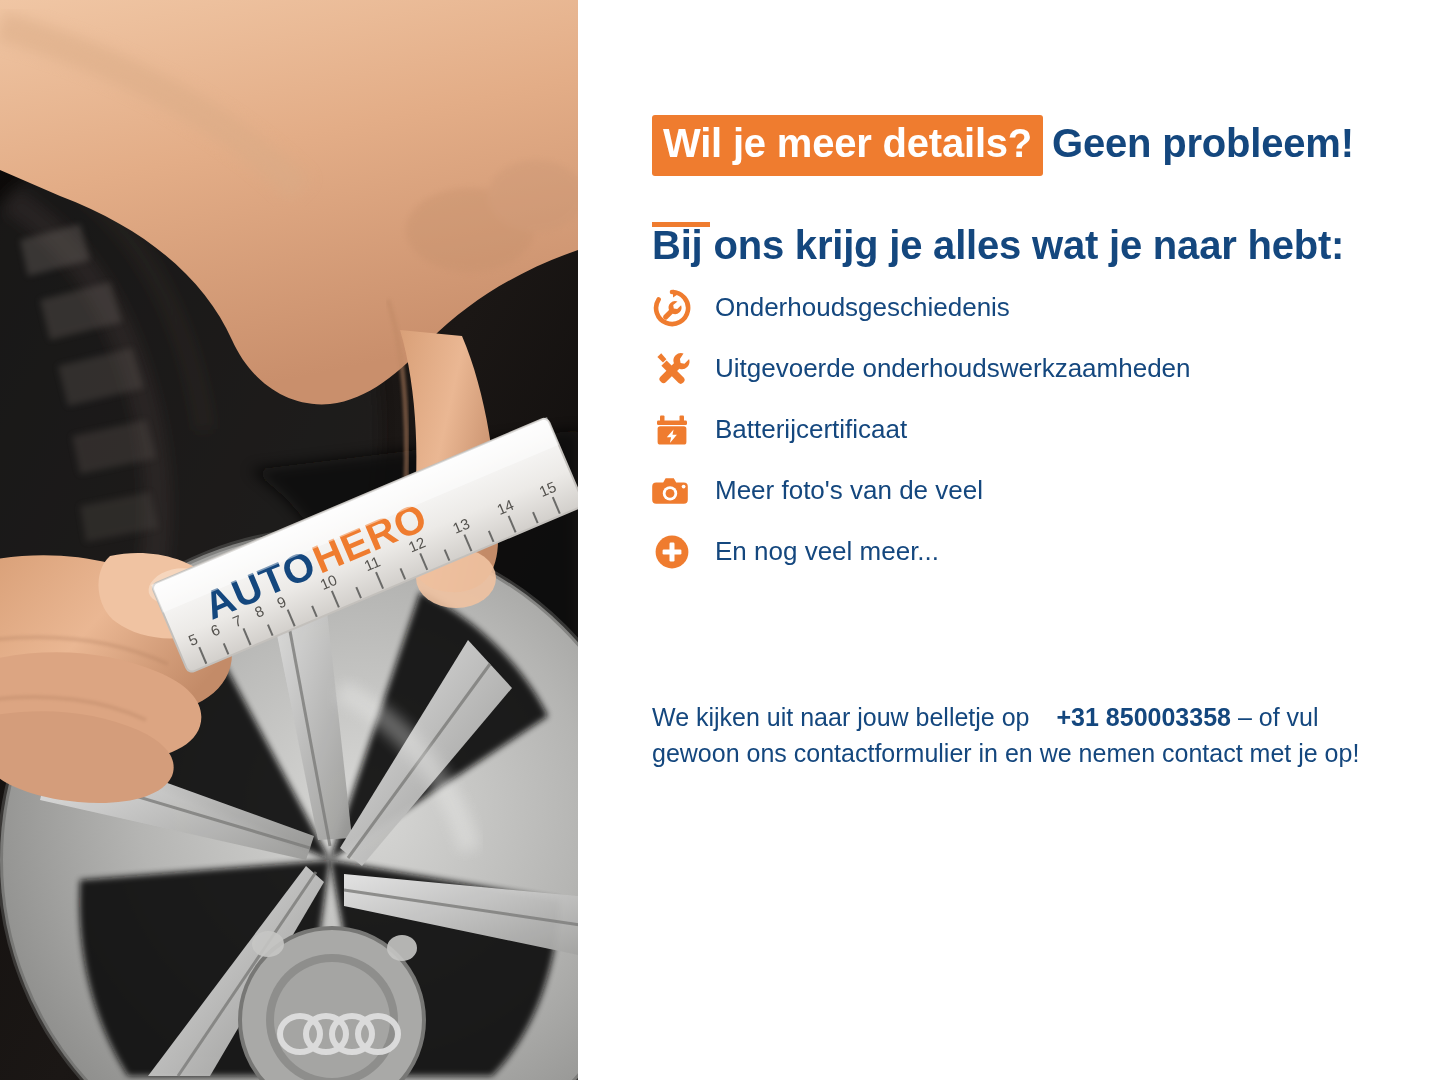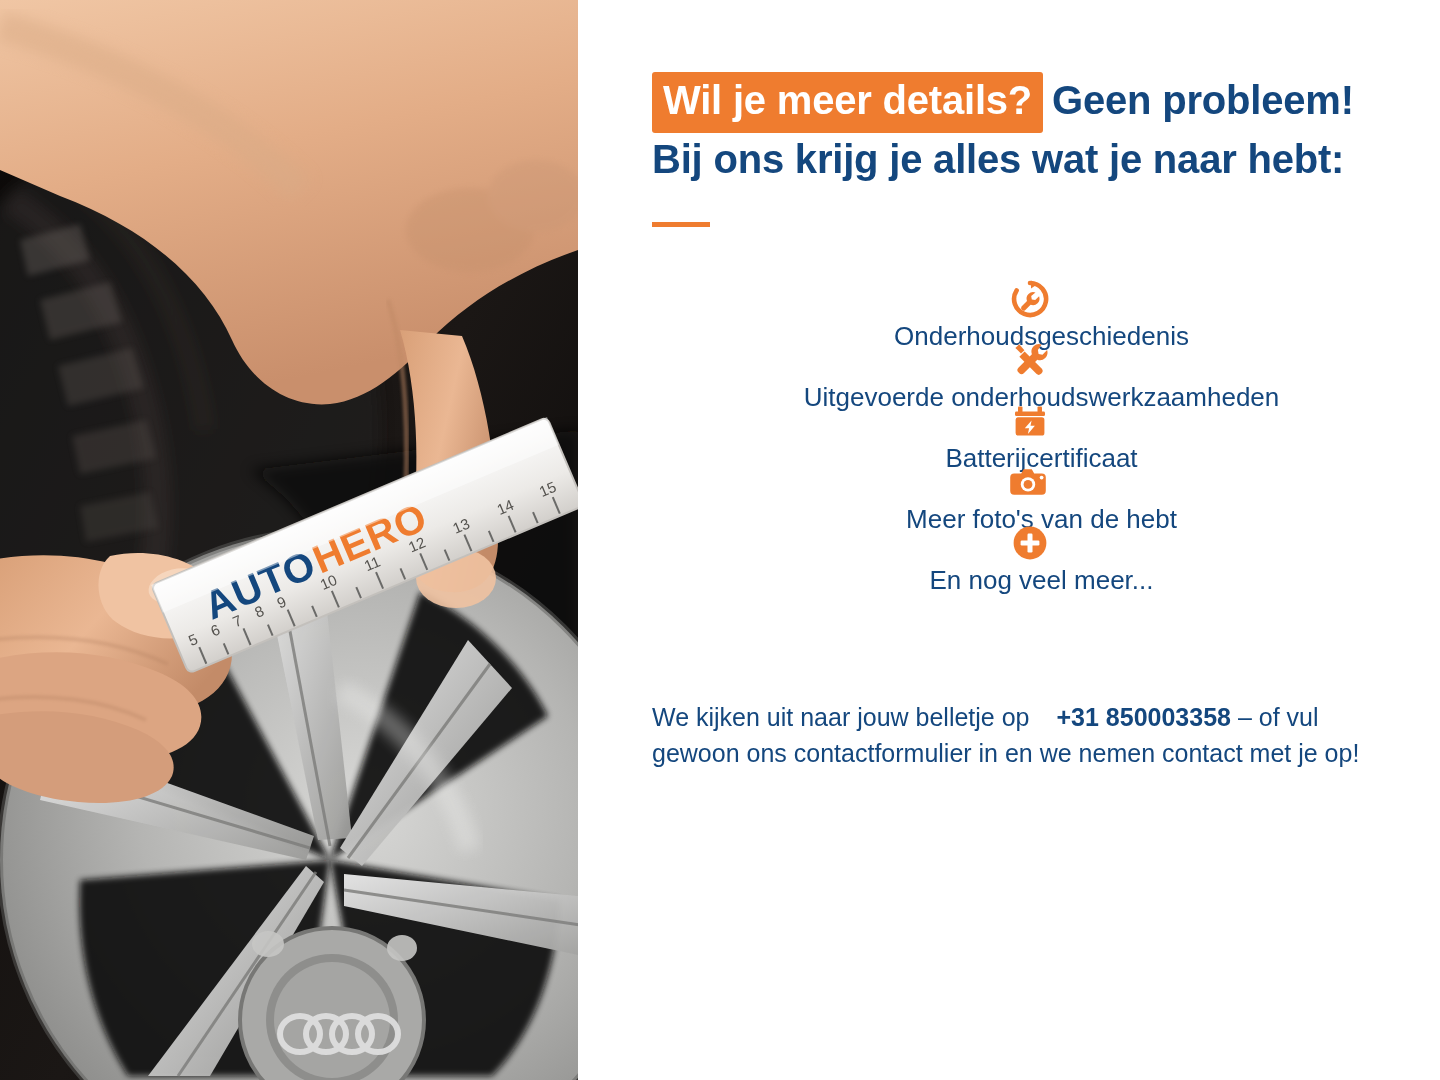--- a/index.html
+++ b/index.html
@@ -54,20 +54,21 @@
     top: 72px;
     width: 740px;
   }
   .headline-line {
     font-size: 40px;
     font-weight: bold;
     line-height: 1.34;
     color: #14477E;
     letter-spacing: -0.2px;
     white-space: nowrap;
+    margin-top: 43px;
   }
   .headline-hl {
     display: inline-block;
     background: #EF7C2F;
     color: #ffffff;
     border-radius: 3px;
     padding: 2px 11px 5px 11px;
     margin-right: 9px;
   }
 
@@ -84,21 +85,21 @@
   .feature-list {
     position: absolute;
     left: 74px;
     top: 277px;
     width: 760px;
     display: flex;
     flex-direction: column;
   }
   .feature-row {
     display: flex;
-    flex-direction: column;
+    flex-direction: row;
     align-items: center;
     height: 61px;
   }
   .feature-icon {
     flex: 0 0 44px;
     width: 44px;
     height: 42px;
     display: flex;
     align-items: center;
     justify-content: flex-start;
@@ -386,21 +387,21 @@
         <span class="feature-icon">
           <svg width="40" height="40" viewBox="0 0 40 40">
             <g fill="#EF7C2F">
               <path d="M13.6 7.2 h8.2 l2.4 4.2 h7.6 a4 4 0 0 1 4 4 v13.4 a4 4 0 0 1-4 4 H4.2 a4 4 0 0 1-4-4 V15.4 a4 4 0 0 1 4-4 h7 z"></path>
             </g>
             <circle cx="18" cy="22.4" r="7.2" fill="#ffffff"></circle>
             <circle cx="18" cy="22.4" r="4.4" fill="#EF7C2F"></circle>
             <circle cx="31.6" cy="15.6" r="1.9" fill="#ffffff"></circle>
           </svg>
         </span>
-        <span class="feature-text">Meer foto's van de hebt</span>
+        <span class="feature-text">Meer foto's van de veel</span>
       </div>
 
       <div class="feature-row">
         <span class="feature-icon">
           <svg width="40" height="40" viewBox="0 0 40 40">
             <circle cx="20" cy="20" r="16.4" fill="#EF7C2F"></circle>
             <rect x="17.5" y="10.6" width="5" height="18.8" rx="1.2" fill="#ffffff"></rect>
             <rect x="10.6" y="17.5" width="18.8" height="5" rx="1.2" fill="#ffffff"></rect>
           </svg>
         </span>

